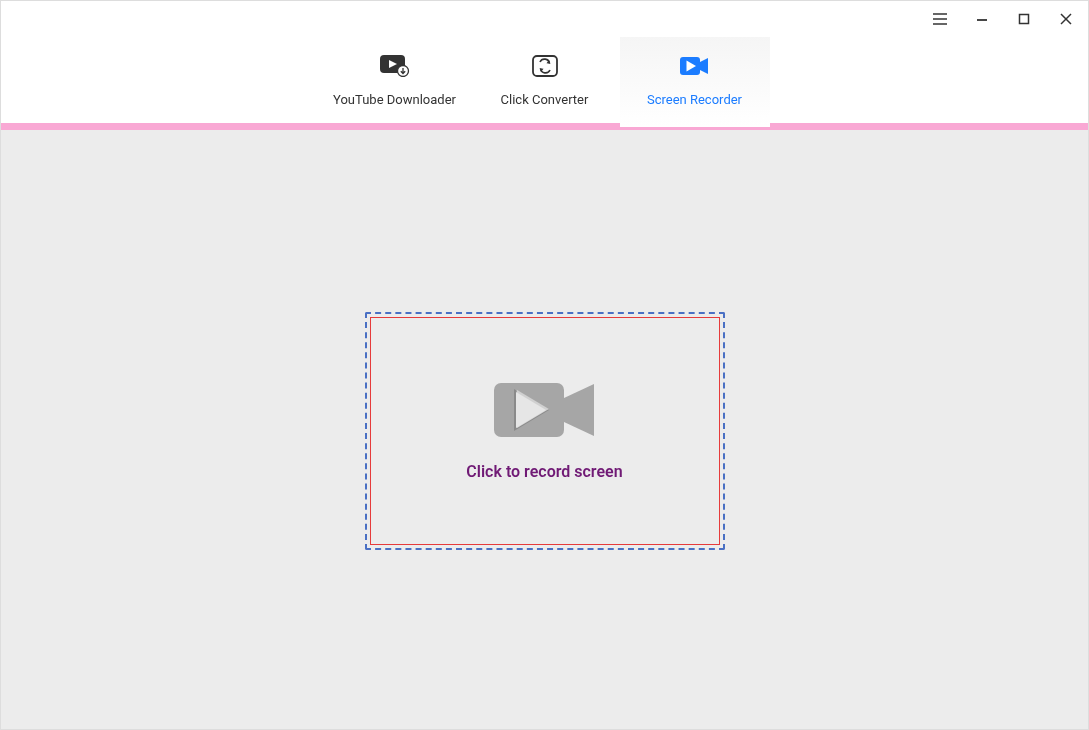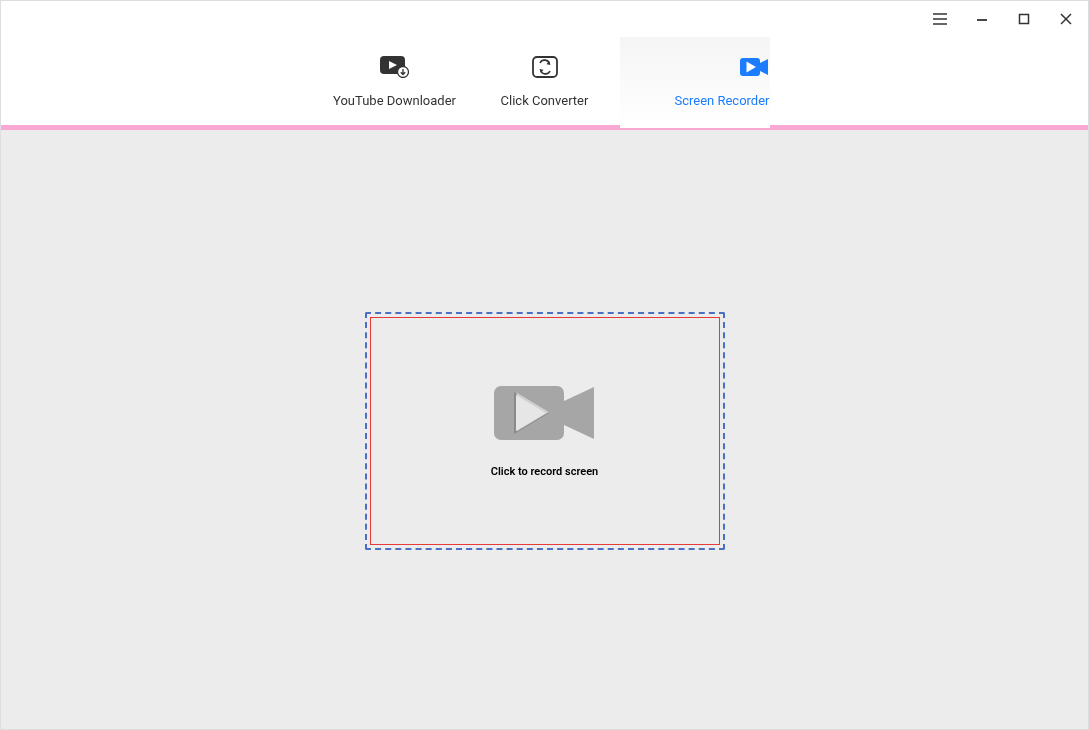--- a/index.html
+++ b/index.html
@@ -65,39 +65,38 @@
       cursor: pointer;
       color: #333;
     }
     
     .tabs-container {
       height: 93px;
       background: #fff;
       display: flex;
       align-items: center;
       justify-content: center;
-      border-bottom: 5px solid #f9a8d4;
+      border-bottom: 7px solid #f9a8d4;
     }
     
     .tab {
       width: 150px;
       height: 93px;
       display: flex;
       flex-direction: column;
       align-items: center;
       justify-content: center;
       gap: 14px;
       cursor: pointer;
       color: #333;
     }
     
     .tab.active {
       color: #1b7cff;
       background: linear-gradient(to bottom, #f5f5f5, #fff);
-      align-items: flex-end;
     }
     
     .tab-icon {
       width: 30px;
       height: 24px;
       display: flex;
       align-items: center;
       justify-content: center;
     }
     
@@ -143,23 +142,23 @@
       cursor: pointer;
     }
     
     .record-icon {
       display: flex;
       align-items: center;
       justify-content: center;
     }
     
     .record-text {
-      font-size: 11px;
+      font-size: 16px;
       font-weight: 600;
-      color: #000000;
+      color: #701a75;
     }
   </style>
 </head>
 <body>
 
 <div class="titlebar">
   <div class="titlebar-right">
     <span class="titlebar-btn">
       <svg width="16" height="14" viewBox="0 0 16 14">
         <line x1="1" y1="2" x2="15" y2="2" stroke="#333" stroke-width="1.5"></line>

